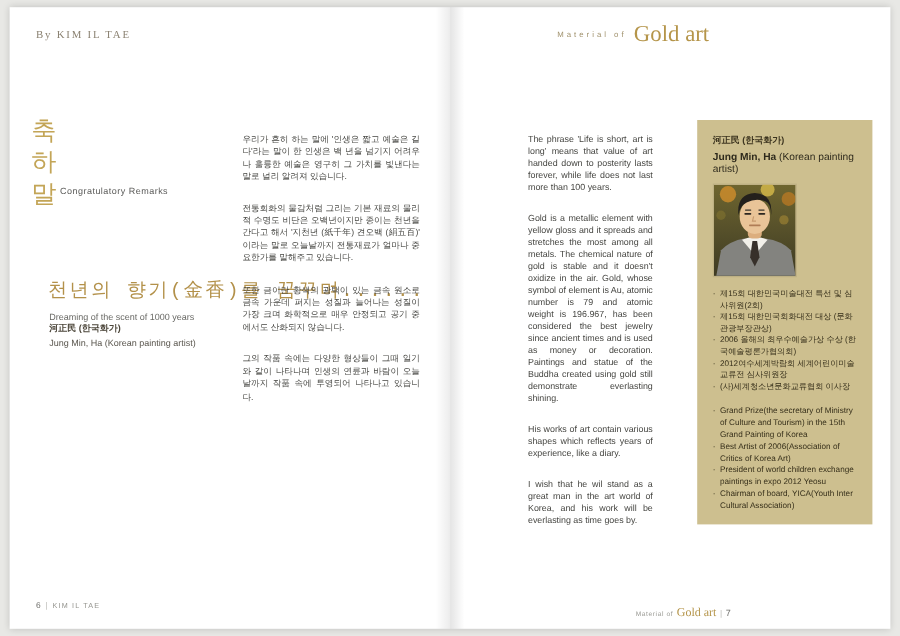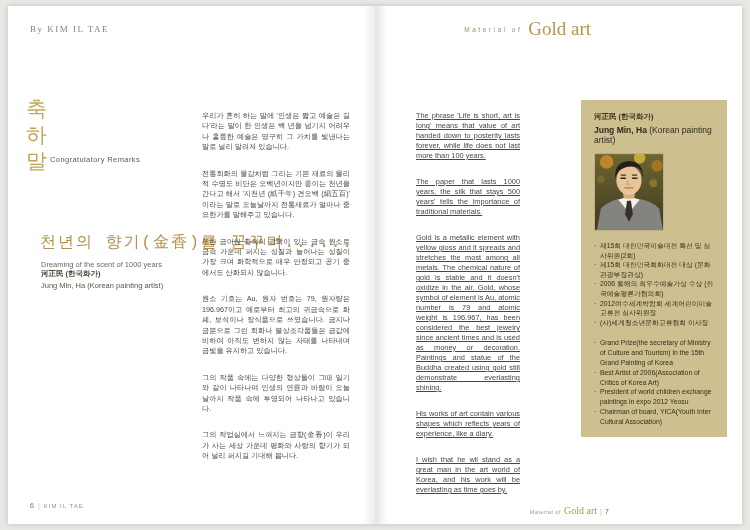--- a/index.html
+++ b/index.html
@@ -26,21 +26,21 @@
 
   .heading-kr { position:absolute; left:40px; top:232px; font-family:Liberation Mono, monospace;
                 font-size:16px; letter-spacing:2px; color:#b3914a; white-space:nowrap; }
   .heading-en { position:absolute; left:41px; top:260px; font-size:7.5px; color:#6a6a66; }
   .author { position:absolute; left:41px; top:269px; color:#55514a; }
   .author .kr { font-size:7.5px; font-weight:bold; color:#4c463a; }
   .author .en { font-size:7.5px; margin-top:2px; color:#5a564e; }
 
   .body-col { position:absolute; color:#474743; text-align:justify; }
   .body-kr { left:186px; top:95px; width:180px; font-size:7.2px; line-height:10.4px; }
-  .body-en { left:400px; top:95px; width:136px; font-size:7.4px; line-height:10px;text-decoration:underline; }
+  .body-en { left:424px; top:95px; width:136px; font-size:7.4px; line-height:10px; }
   .body-col p { margin:16px; }
 
   .sidebar { position:absolute; left:581px; top:100px; width:146px; height:337px;
              background:#cdbf8f; padding:12px 13px; }
   .sidebar .name-kr { font-size:7.5px; font-weight:bold; color:#3c341f; }
   .sidebar .name-en { font-size:8.5px; color:#2e2a1c; margin-top:3px; }
   .sidebar .name-en b { font-weight:bold; }
   .photo { margin-top:8px; width:70px; height:78px; display:block; border:1px solid #bdb083; }
   .cred { list-style:none; margin-top:10px; }
   .cred li { position:relative; padding-left:6px; color:#362f1a; }
@@ -81,32 +81,29 @@
 
   <div class="author">
     <div class="kr">河正民 (한국화가)</div>
     <div class="en">Jung Min, Ha (Korean painting artist)</div>
   </div>
 
   <div class="body-col body-kr">
     <p>우리가 흔히 하는 말에 '인생은 짧고 예술은 길다'라는 말이 한 인생은 백 년을 넘기지 어려우나 훌륭한 예술은 영구히 그 가치를 빛낸다는 말로 널리 알려져 있습니다.</p>
     <p>전통회화의 물감처럼 그리는 기본 재료의 물리적 수명도 비단은 오백년이지만 종이는 천년을 간다고 해서 '지천년 (紙千年) 견오백 (絹五百)' 이라는 말로 오늘날까지 전통재료가 얼마나 중요한가를 말해주고 있습니다.</p>
     <p>또한 금이란 황색의 광택이 있는 금속 원소로 금속 가운데 퍼지는 성질과 늘어나는 성질이 가장 크며 화학적으로 매우 안정되고 공기 중에서도 산화되지 않습니다.</p>
-    <p>원소 기호는 Au, 원자 번호는 79, 원자량은 196.967이고 예로부터 최고의 귀금속으로 화폐, 보석이나 장식품으로 쓰였습니다. 금지나 금분으로 그린 회화나 불상조각품들은 금값에 비하여 아직도 변하지 않는 자태를 나타내며 금빛을 유지하고 있습니다.</p>
     <p>그의 작품 속에는 다양한 형상들이 그때 일기와 같이 나타나며 인생의 연륜과 바람이 오늘날까지 작품 속에 투영되어 나타나고 있습니다.</p>
-    <p>그의 작업실에서 느껴지는 금향(金香)이 우리가 사는 세상 가운데 평화와 사랑의 향기가 되어 널리 퍼지길 기대해 봅니다.</p>
   </div>
 
   <div class="header-right">
     <span class="small">Material of</span><span class="big">Gold art</span>
   </div>
 
   <div class="body-col body-en">
     <p>The phrase 'Life is short, art is long' means that value of art handed down to posterity lasts forever, while life does not last more than 100 years.</p>
-    <p>The paper that lasts 1000 years, the silk that stays 500 years' tells the importance of traditional materials.</p>
     <p>Gold is a metallic element with yellow gloss and it spreads and stretches the most among all metals. The chemical nature of gold is stable and it doesn't oxidize in the air. Gold, whose symbol of element is Au, atomic number is 79 and atomic weight is 196.967, has been considered the best jewelry since ancient times and is used as money or decoration. Paintings and statue of the Buddha created using gold still demonstrate everlasting shining.</p>
     <p>His works of art contain various shapes which reflects years of experience, like a diary.</p>
     <p>I wish that he wil stand as a great man in the art world of Korea, and his work will be everlasting as time goes by.</p>
   </div>
 
   <div class="sidebar">
     <div class="name-kr">河正民 (한국화가)</div>
     <div class="name-en"><b>Jung Min, Ha</b><span> (Korean painting artist)</span></div>
 
     <svg class="photo" viewBox="0 0 70 78" xmlns="http://www.w3.org/2000/svg">

